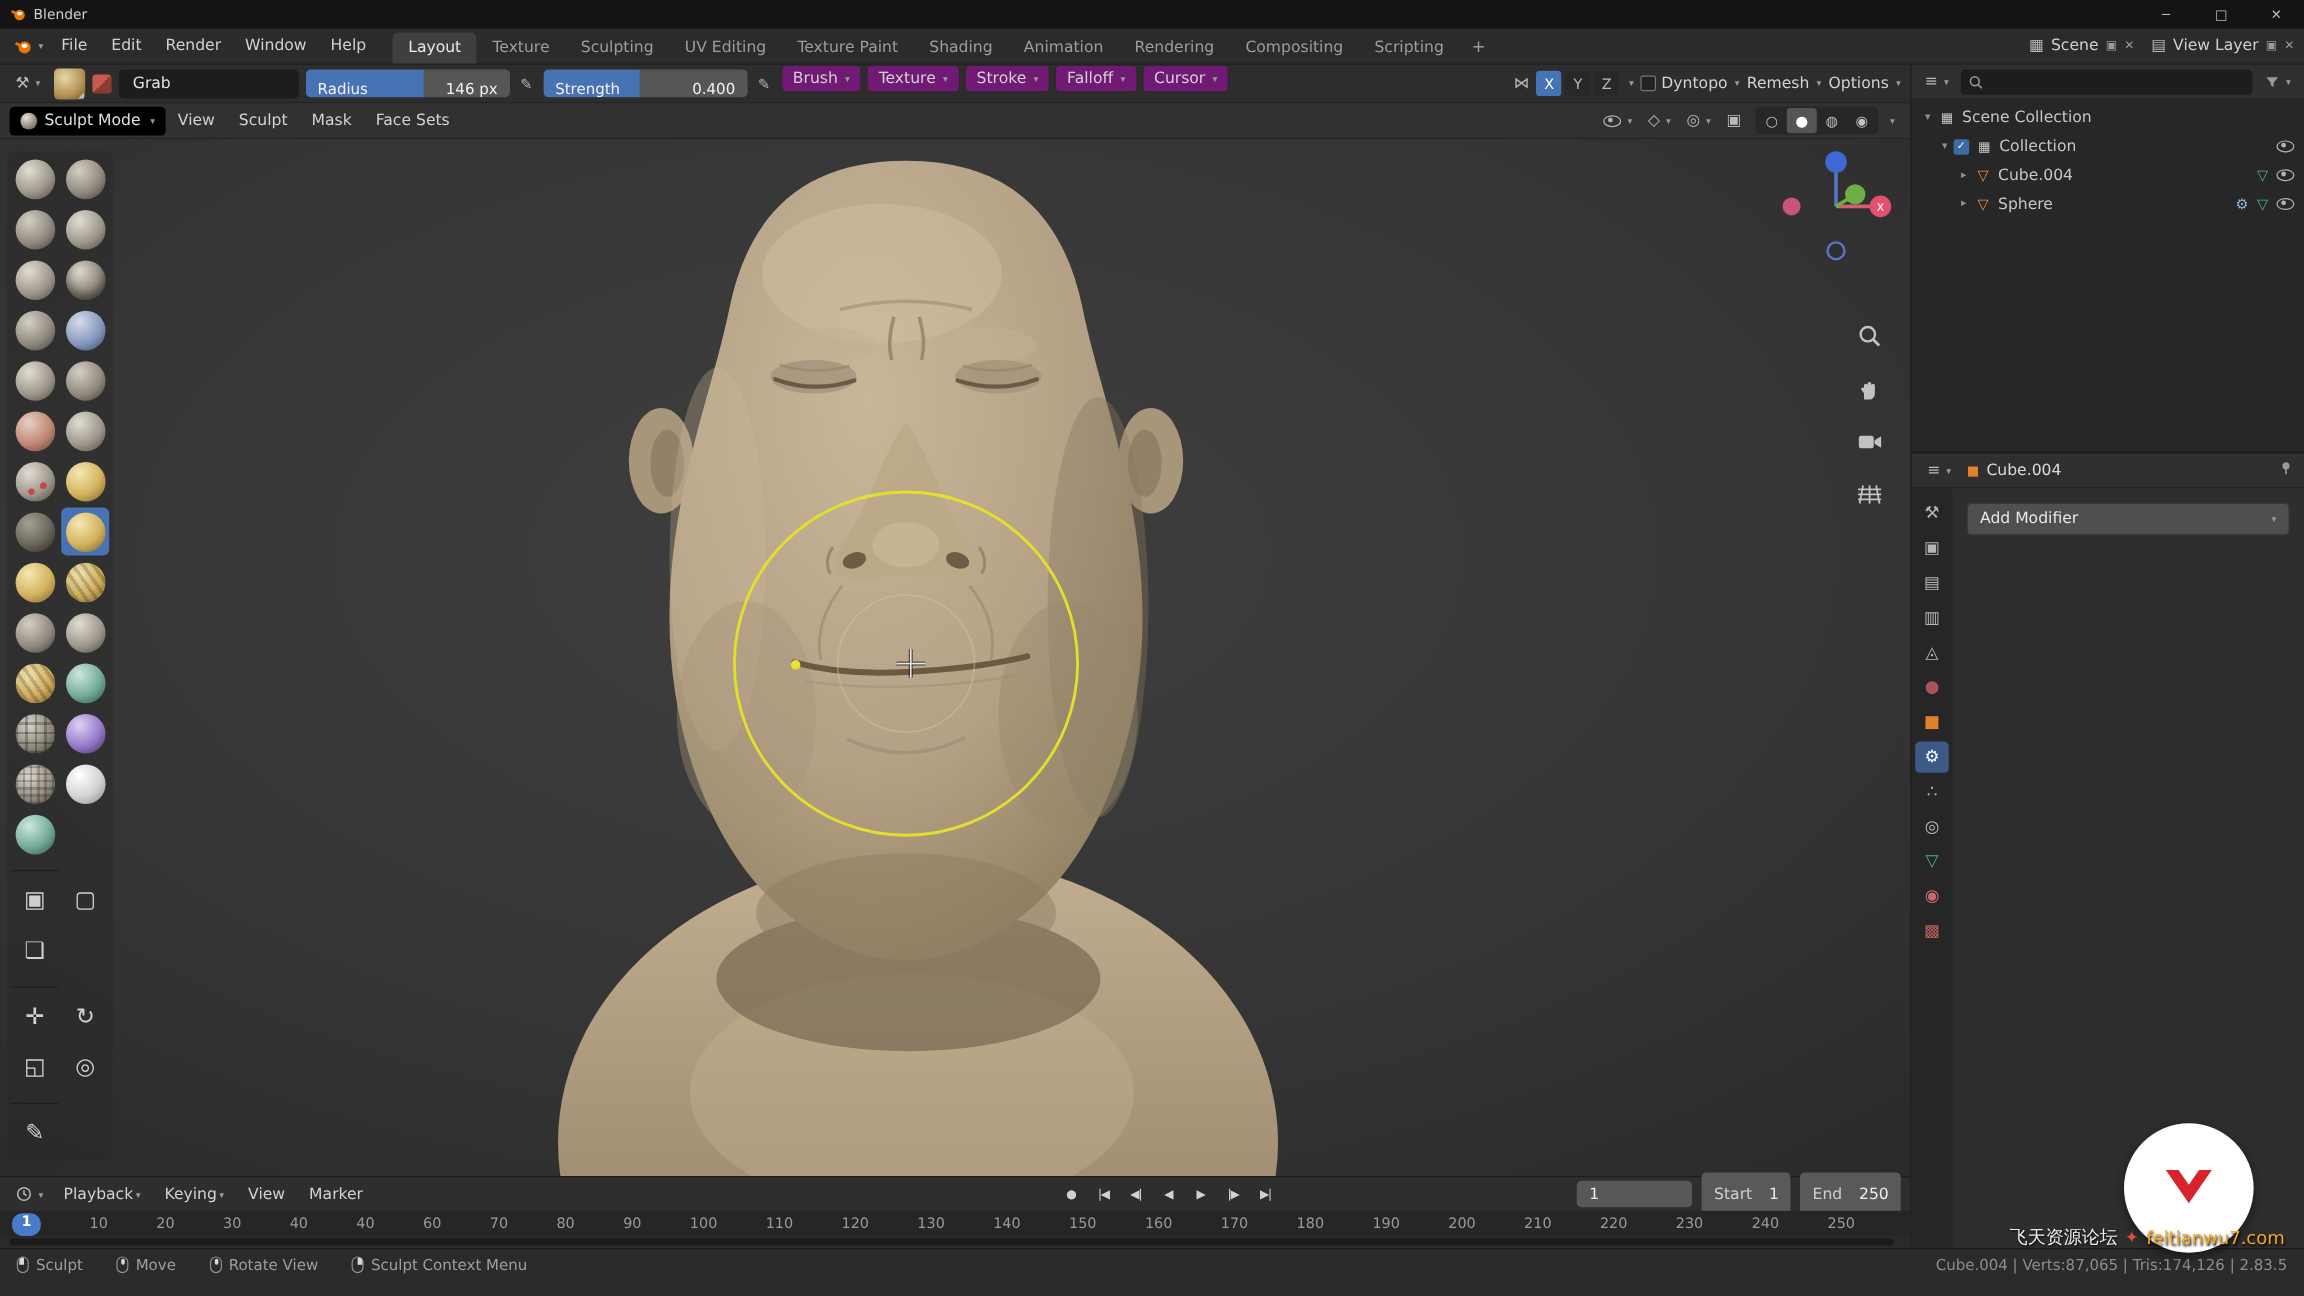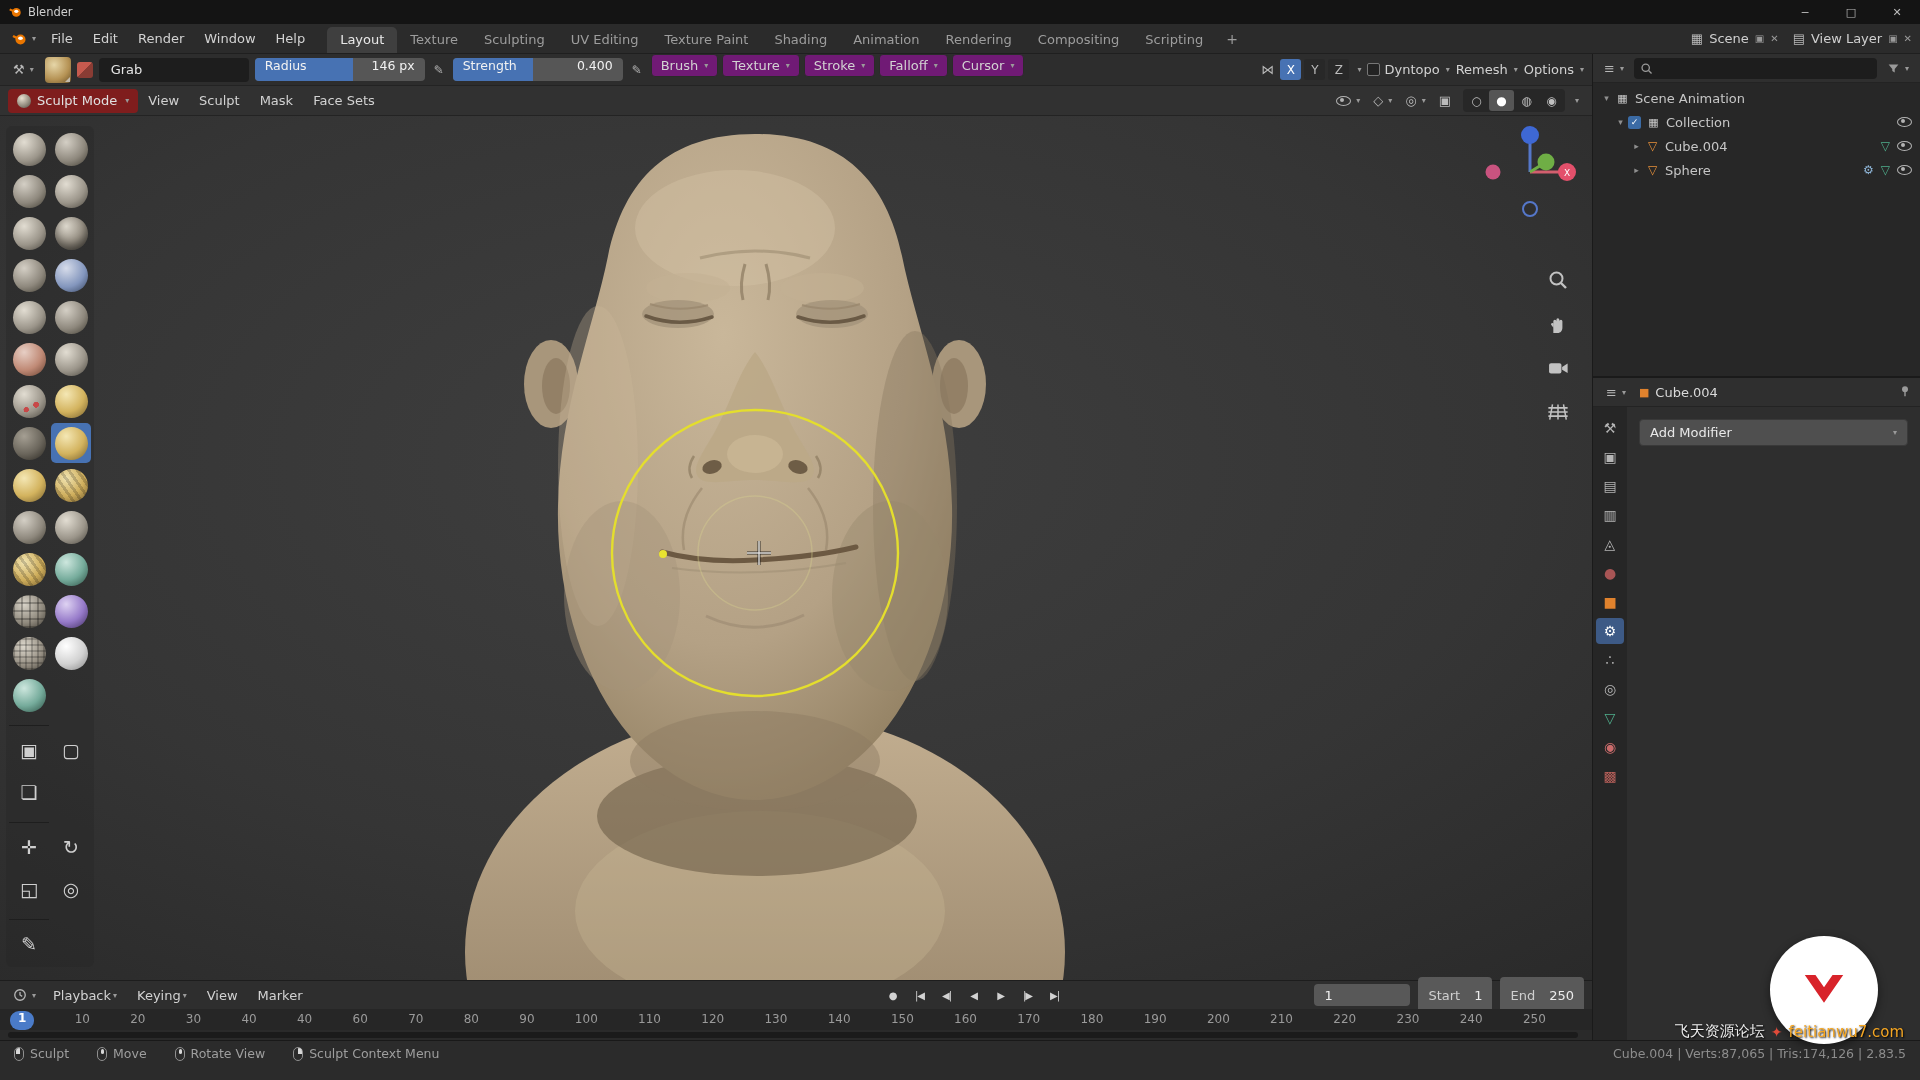--- a/index.html
+++ b/index.html
@@ -29,34 +29,34 @@
 .selector{display:flex;align-items:center;gap:6px;color:#d0d0d0;font-size:13px}
 .mini-ic{font-size:10px;color:#9a9a9a}
 .gi{font-size:13px;color:#b9b9b9}
 
 
 .tool-settings{position:absolute;left:0;top:54px;width:1592px;height:32px;background:#2d2d2d;border-bottom:1px solid #232323;display:flex;align-items:center;gap:6px;padding:0 8px}
 .thumb{width:26px;height:26px;border-radius:4px;background:radial-gradient(circle at 35% 30%,#e6d6a8,#b59254 60%,#6b522a);flex:none;position:relative}
 .thumb::after{content:"";position:absolute;right:1px;bottom:1px;border-left:5px solid transparent;border-bottom:5px solid #ddd;opacity:.7}
 .swatch{width:16px;height:16px;border-radius:3px;background:linear-gradient(135deg,#c65a4e 0 50%,#8a3c34 50% 100%);flex:none}
 .field{height:23px;background:#1d1d1d;border-radius:4px;display:flex;align-items:center;padding:12px 12px;color:#e3e3e3;font-size:13px}
-.slider{position:relative;height:23px;background:#565656;border-radius:4px;overflow:hidden;display:flex;align-items:flex-start;justify-content:space-between;padding:0 10px;color:#f2f2f2;width:170px;flex:none}
+.slider{position:relative;height:23px;background:#565656;border-radius:4px;overflow:hidden;display:flex;align-items:flex-end;justify-content:space-between;padding:0 10px;color:#f2f2f2;width:170px;flex:none}
 .slider .fill{position:absolute;left:0;top:0;bottom:0;background:#4772b3}
 .slider span{position:relative;z-index:1;font-size:12.5px}
 .pen{width:16px;height:18px;display:flex;align-items:center;justify-content:center;color:#b5b5b5;font-size:12px}
 .pop{display:flex;align-items:center;gap:4px;padding:0 9px;height:23px;background:#701a75;border:1px solid #2a2a2a;border-radius:4px;color:#d2d2d2;font-size:13px}
 .ts-right{margin-left:auto;display:flex;align-items:center;gap:6px}
 .axis{width:21px;height:21px;border-radius:3px;background:#282828;color:#bbbbbb;display:flex;align-items:center;justify-content:center;font-size:12px}
 .axis.on{background:#4772b3;color:#fff}
 .chk{width:13px;height:13px;border:1px solid #777;border-radius:2px;background:#232323;flex:none}
 .group{display:flex;align-items:center;gap:4px;color:#d2d2d2}
 
 
 .vp-header{position:absolute;left:0;top:86px;width:1592px;height:30px;background:#313131;border-bottom:1px solid #232323;display:flex;align-items:center;padding:0 8px}
-.mode-select{display:flex;align-items:center;gap:6px;background:#7f1d1d;padding:0 9px;height:24px;border-radius:4px;color:#e0e0e0}
+.mode-select{display:flex;align-items:center;gap:6px;background:#000000;padding:0 9px;height:24px;border-radius:4px;color:#e0e0e0}
 .mode-ball{width:14px;height:14px;border-radius:50%;background:radial-gradient(circle at 35% 30%,#e8e0d0,#8f887b 60%,#4a463e)}
 .vph-right{margin-left:auto;display:flex;align-items:center;gap:3px}
 .shade-group{display:flex;background:#272727;border-radius:4px;padding:1px;margin-left:4px}
 .shade{width:25px;height:21px;display:flex;align-items:center;justify-content:center;border-radius:3px;color:#c2c2c2;font-size:12px}
 .shade.active{background:#555555;color:#fff}
 
 
 .viewport{position:absolute;left:0;top:116px;width:1592px;height:864px;overflow:hidden;background:#323232}
 .viewport svg.scene{position:absolute;left:0;top:0}
 .sculpt-toolbar{position:absolute;left:6px;top:10px;display:grid;grid-template-columns:40px 40px;gap:2px;background:rgba(38,38,38,.35);padding:3px;border-radius:6px}
@@ -695,21 +695,21 @@
           <svg width="13" height="13" viewBox="0 0 16 16">
               <path d="M2,3 H14 L9.5,8.5 V13 L6.5,11.2 V8.5 Z" fill="#9a9a9a"></path>
             </svg>
           <span class="caret">▾</span>
         </div>
       </div>
       <div class="ol-body">
         <div class="ol-row d0">
           <span class="disc">▾</span>
           <span class="ol-ic coll-ic">▦</span>
-          <span>Scene Animation</span>
+          <span>Scene Collection</span>
         </div>
         <div class="ol-row d1">
           <span class="disc">▾</span>
           <span class="cbx">✓</span>
           <span class="ol-ic coll-ic">▦</span>
           <span>Collection</span>
           <span class="ol-right">
               <span class="eye"></span>
             </span>
         </div>

